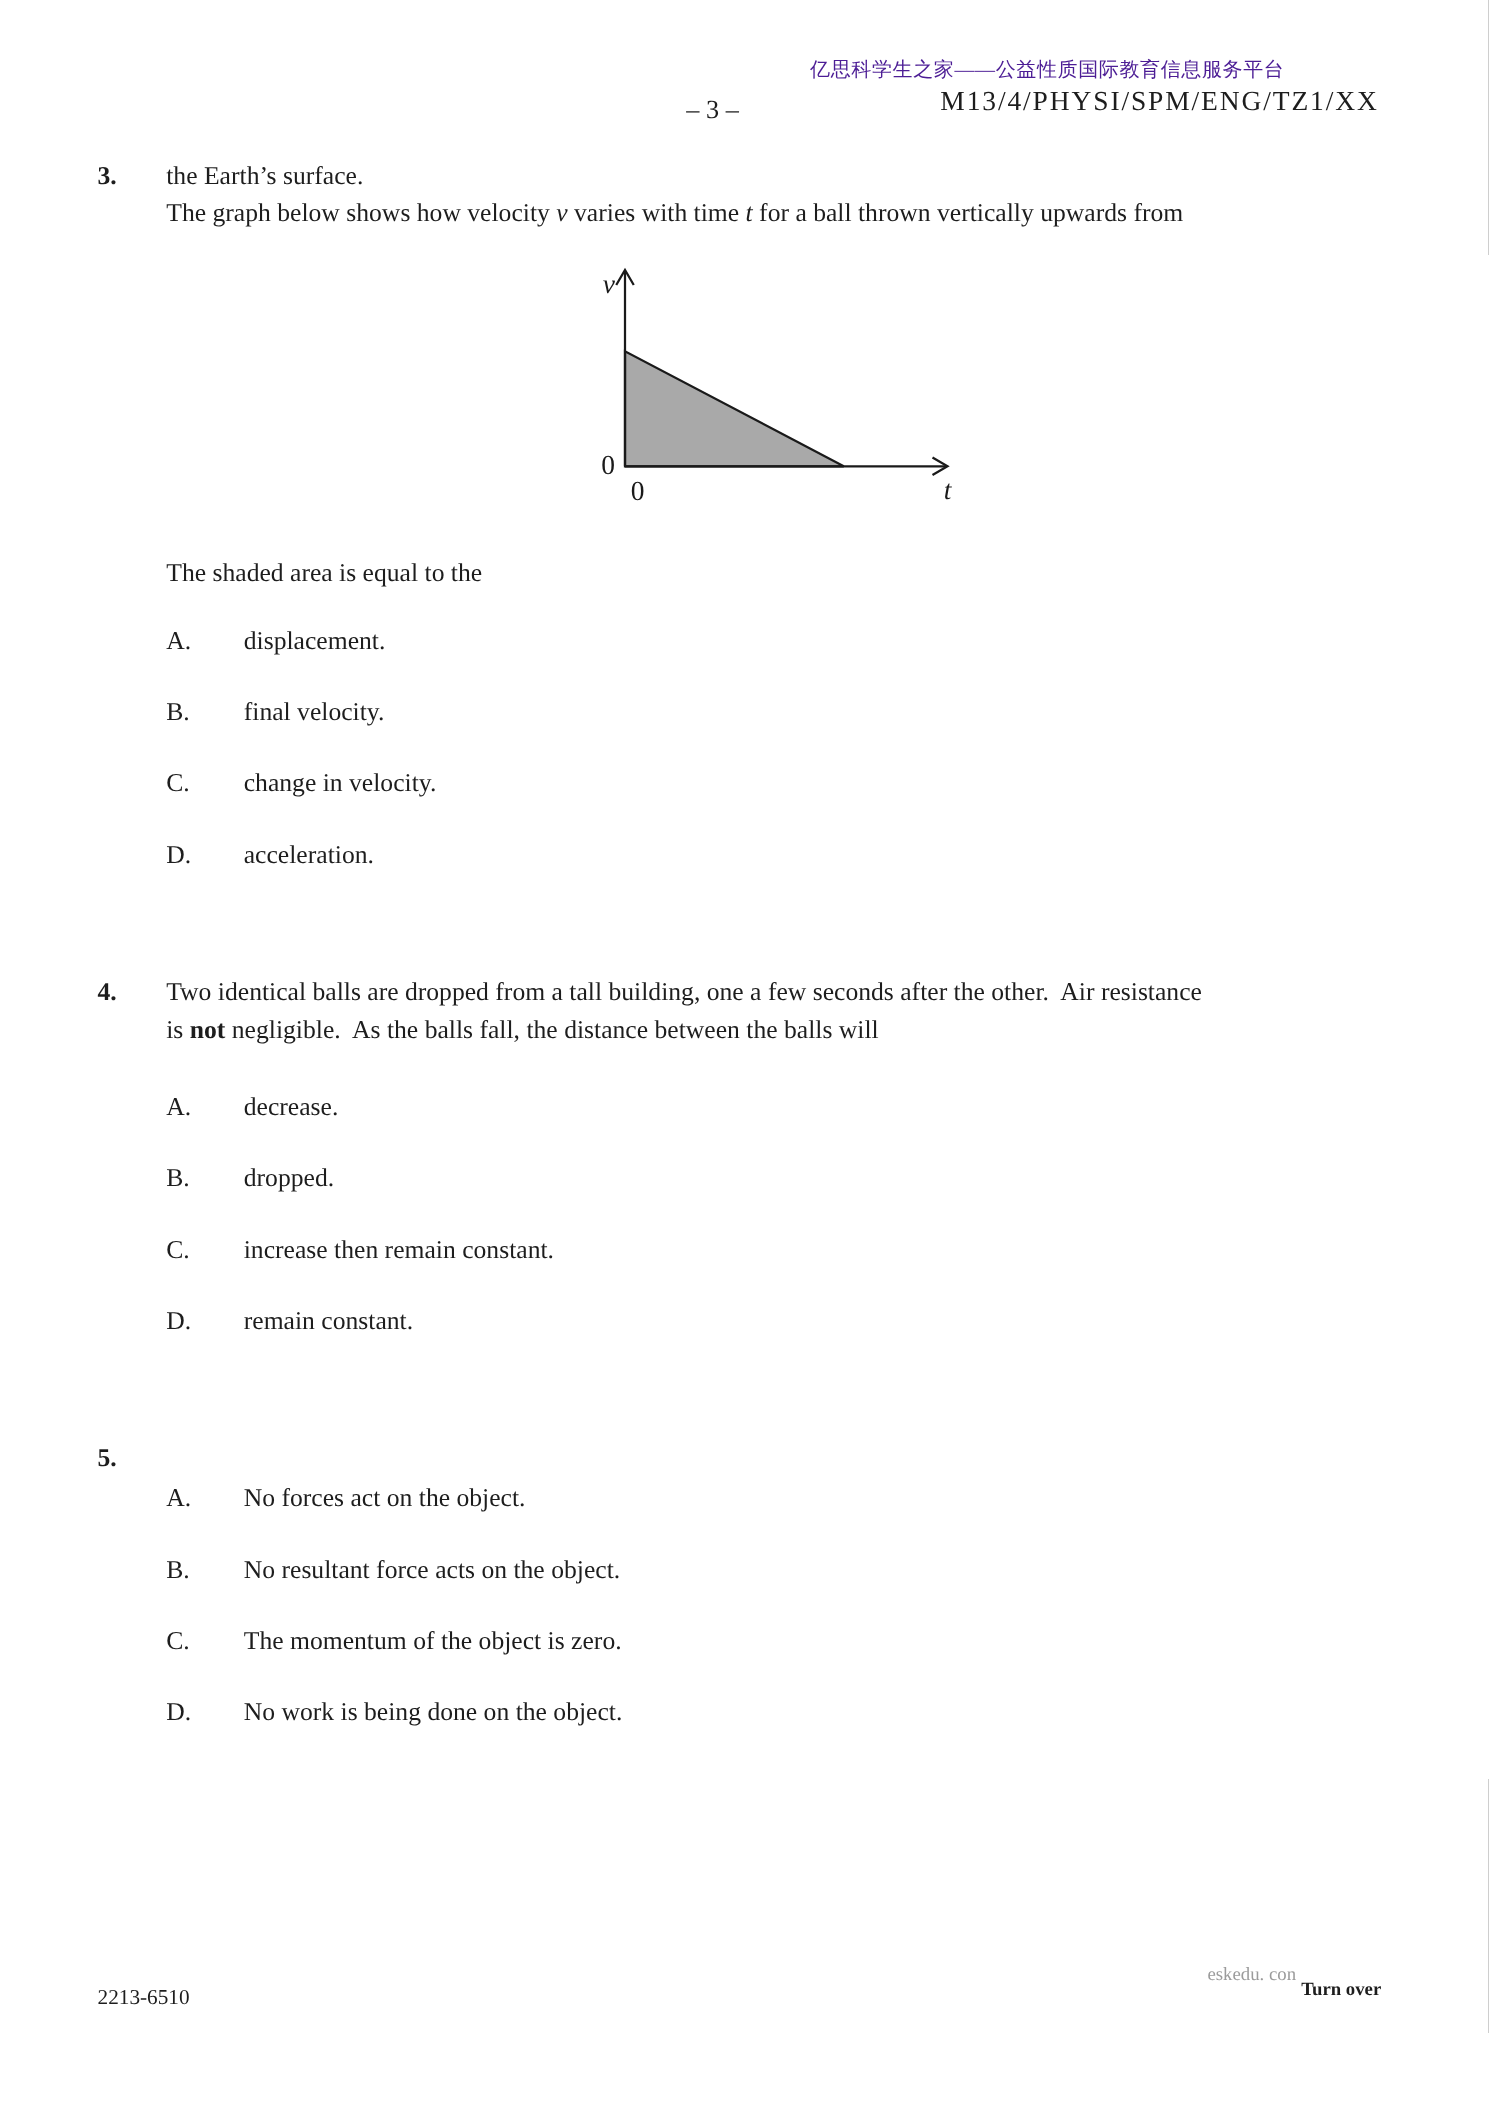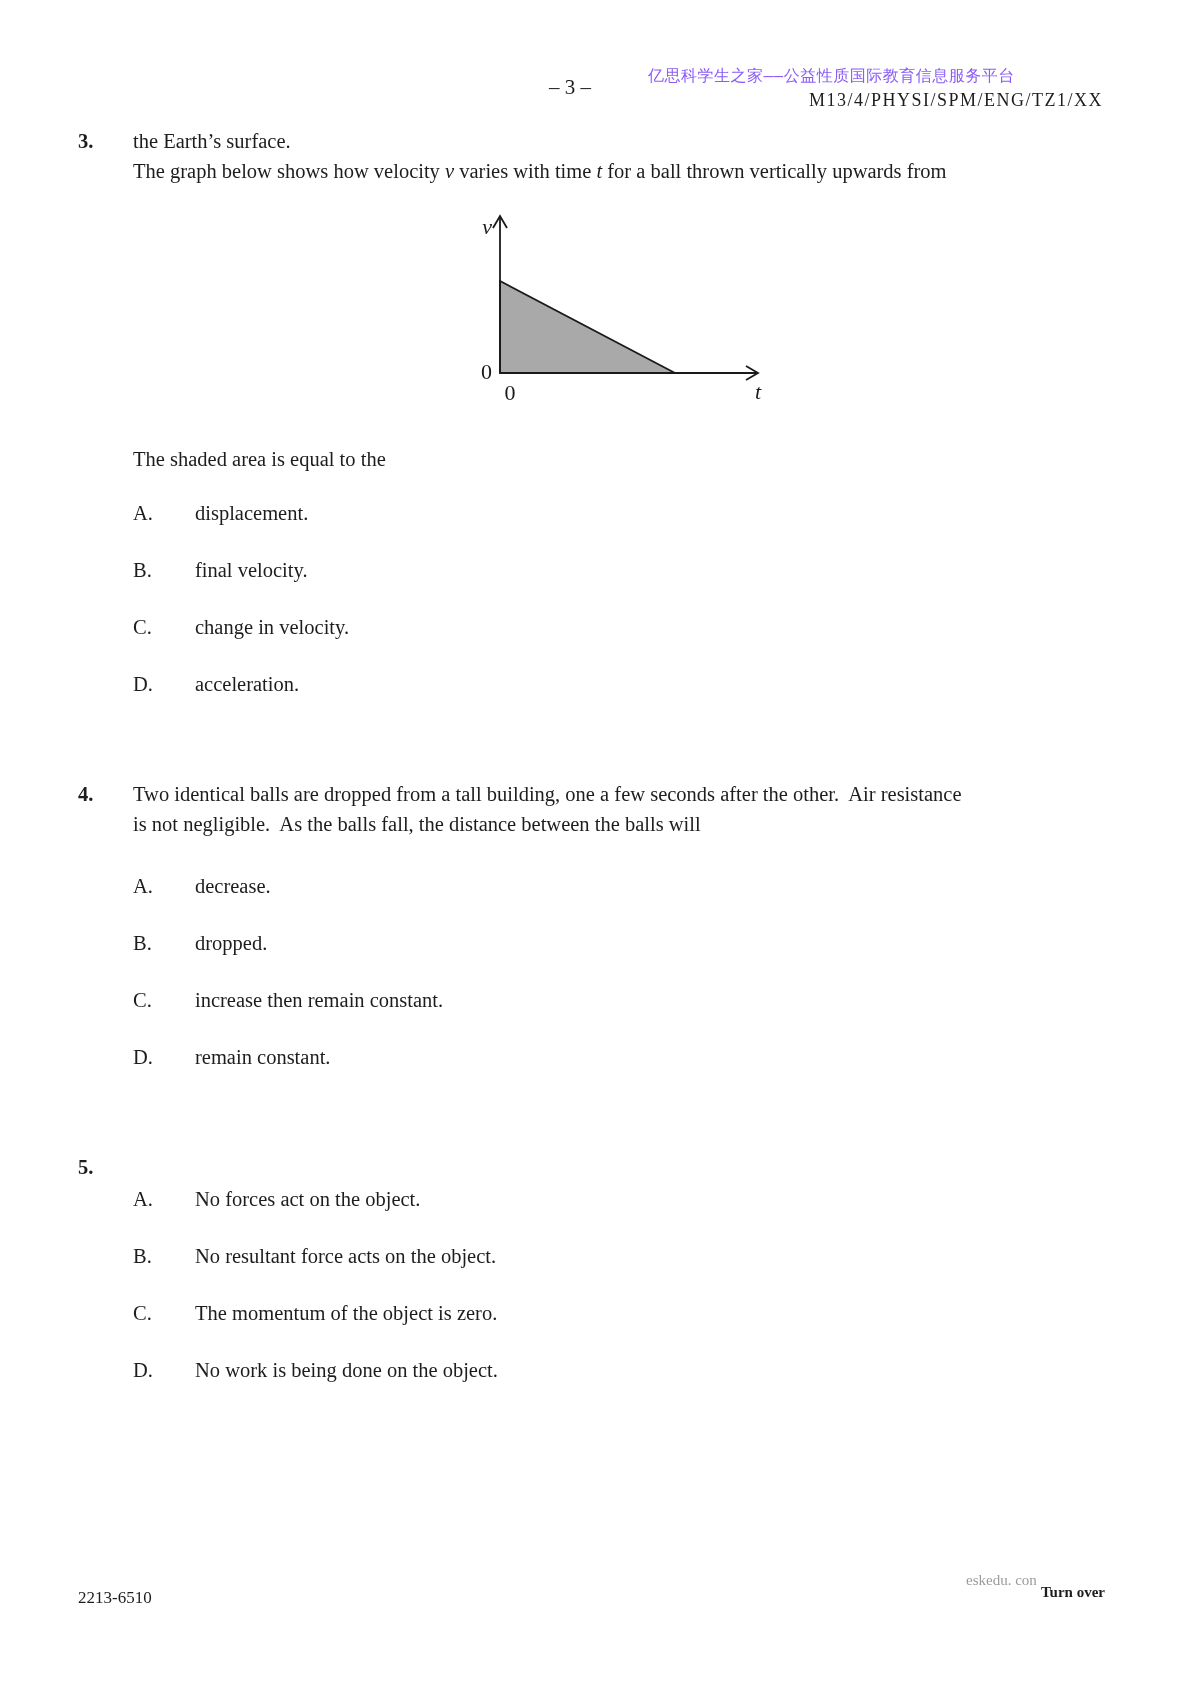--- a/index.html
+++ b/index.html
@@ -8,37 +8,36 @@
     width:1191px; height:1684px;
     margin:0 auto;
     background:#ffffff;
     font-family:"Liberation Serif", serif;
     color:#1d1d1d;
     overflow:hidden;
   }
   
   .cn-watermark {
     position:absolute; left:648px; top:46px;
-    font-family:Liberation Mono, monospace;
+    font-family:Liberation Serif, serif;
     font-size:16px; letter-spacing:0.5px;
-    color:#8b5cf6;
-    margin-top:20px;
+    color:#4c1d95;
   }
   .page-num { position:absolute; left:549px; top:75px; font-size:21px; }
-  .exam-code { position:absolute; right:88px; top:90px; font-size:18px; letter-spacing:1.5px; }
+  .exam-code { position:absolute; right:88px; top:68px; font-size:22px; letter-spacing:1.5px; }
 
   
   .question { position:absolute; left:78px; width:1035px; }
   .q3 { top:126px; } .q4 { top:779px; } .q5 { top:1152px; }
   .qrow { display:flex; align-items:flex-start; }
   .qnum { width:55px; font-weight:bold; font-size:20.5px; line-height:30px; flex:none; }
   .qcontent { flex:1; min-width:0; }
   .tline { white-space:pre; line-height:30px; font-size:20.5px; }
   .it { font-style:italic; }
-  .bd { font-weight:normal;margin-top:20px; }
+  .bd { font-weight:bold;margin-top:20px; }
   .graph { display:block; margin:18px 0 0 307px; }
   .graph text { font-family:"Liberation Serif", serif; font-size:22px; fill:#1a1a1a; }
   .graph .glabel-it { font-style:italic; }
   .substem { margin-top:40px; }
   .options { margin-top:32px; }
   .q3 .options { margin-top:24px; }
   .option { display:flex; margin-top:27px; }
   .option:first-child { margin-top:0; }
   .opt-letter { width:62px; flex:none; font-size:20.5px; line-height:30px; }
   .opt-text { font-size:20.5px; line-height:30px; white-space:pre; }

